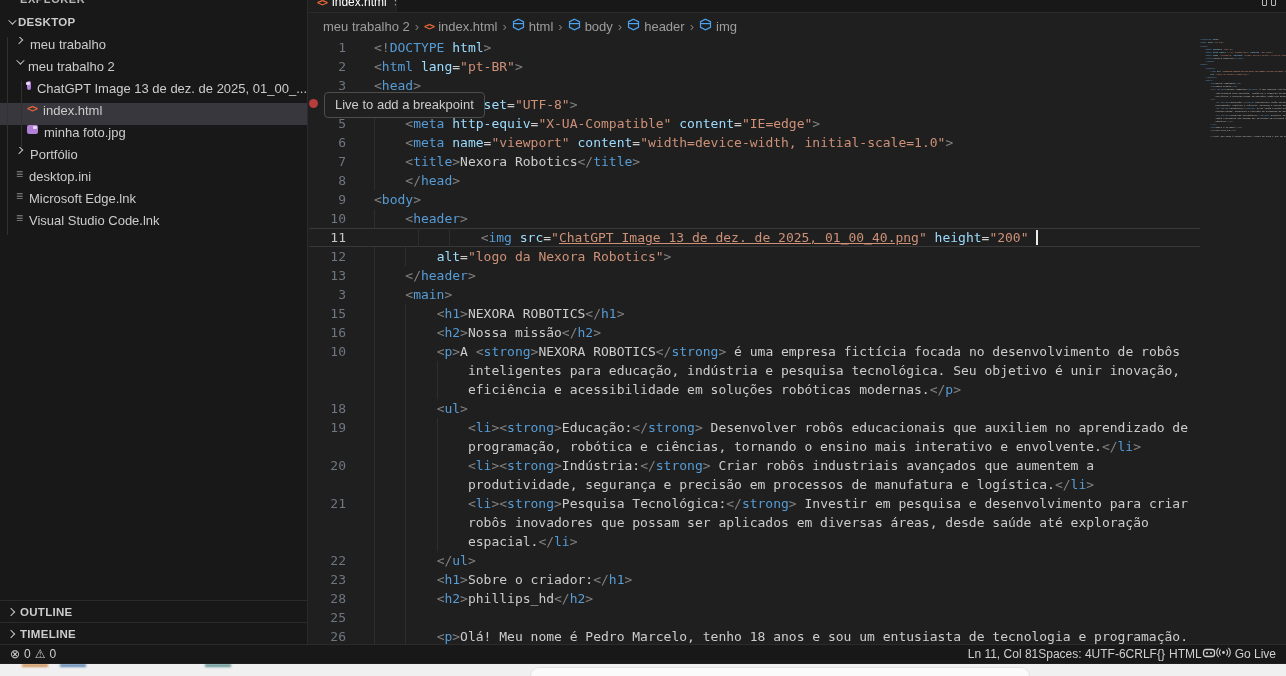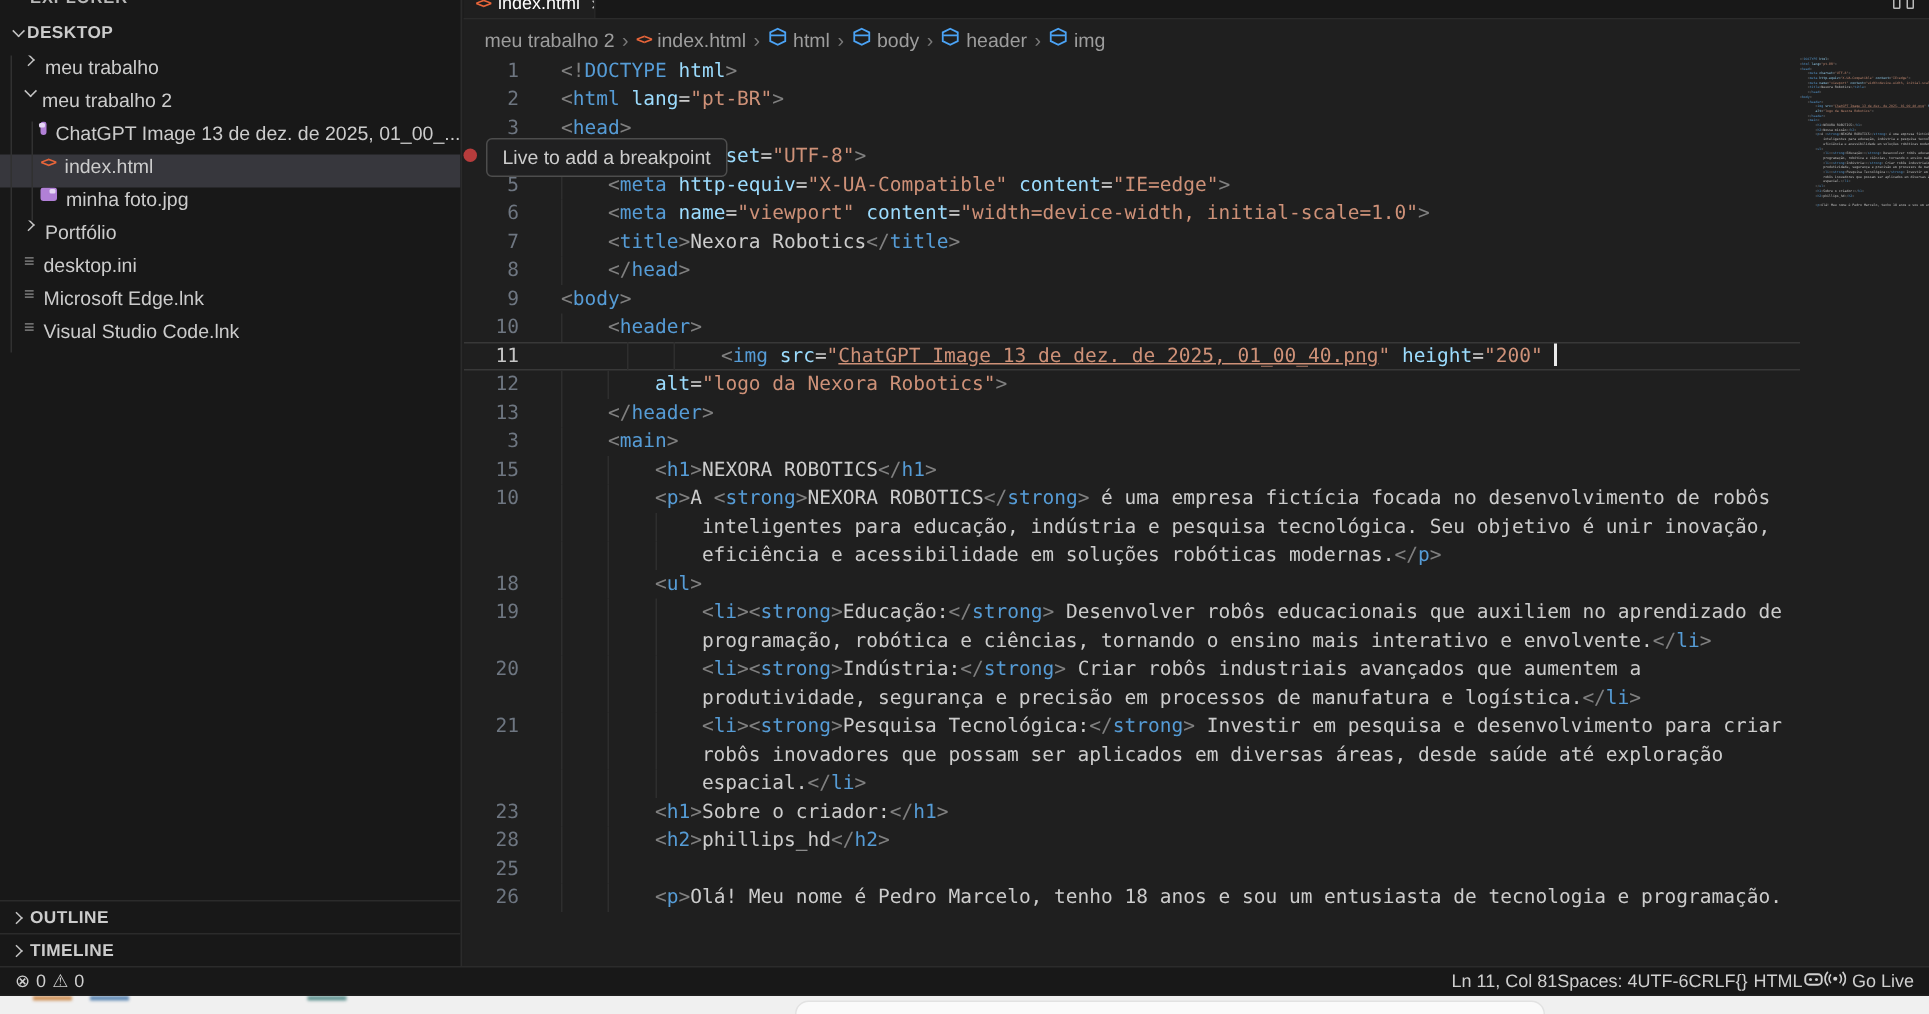--- a/index.html
+++ b/index.html
@@ -262,20 +262,24 @@
         </div>
         <div class="crow">
           <div class="gut">3</div>
           <div class="ccode"><i class="guide" style="left: 0px;"></i><span>    </span><span class="tk-p">&lt;</span><span class="tk-t">main</span><span class="tk-p">&gt;</span></div>
         </div>
         <div class="crow">
           <div class="gut">15</div>
           <div class="ccode"><i class="guide" style="left: 0px;"></i><i class="guide" style="left: 31.308px;"></i><span>        </span><span class="tk-p">&lt;</span><span class="tk-t">h1</span><span class="tk-p">&gt;</span><span class="tk-x">NEXORA ROBOTICS</span><span class="tk-p">&lt;/</span><span class="tk-t">h1</span><span class="tk-p">&gt;</span></div>
         </div>
         <div class="crow">
+          <div class="gut">16</div>
+          <div class="ccode"><i class="guide" style="left: 0px;"></i><i class="guide" style="left: 31.308px;"></i><span>        </span><span class="tk-p">&lt;</span><span class="tk-t">h2</span><span class="tk-p">&gt;</span><span class="tk-x">Nossa missão</span><span class="tk-p">&lt;/</span><span class="tk-t">h2</span><span class="tk-p">&gt;</span></div>
+        </div>
+        <div class="crow">
           <div class="gut">10</div>
           <div class="ccode"><i class="guide" style="left: 0px;"></i><i class="guide" style="left: 31.308px;"></i><span>        </span><span class="tk-p">&lt;</span><span class="tk-t">p</span><span class="tk-p">&gt;</span><span class="tk-x">A </span><span class="tk-p">&lt;</span><span class="tk-t">strong</span><span class="tk-p">&gt;</span><span class="tk-x">NEXORA ROBOTICS</span><span class="tk-p">&lt;/</span><span class="tk-t">strong</span><span class="tk-p">&gt;</span><span class="tk-x"> é uma empresa fictícia focada no desenvolvimento de robôs</span></div>
         </div>
         <div class="crow">
           <div class="gut"></div>
           <div class="ccode"><i class="guide" style="left: 0px;"></i><i class="guide" style="left: 31.308px;"></i><i class="guide" style="left: 62.616px;"></i><span>            </span><span class="tk-x">inteligentes para educação, indústria e pesquisa tecnológica. Seu objetivo é unir inovação,</span></div>
         </div>
         <div class="crow">
           <div class="gut"></div>
           <div class="ccode"><i class="guide" style="left: 0px;"></i><i class="guide" style="left: 31.308px;"></i><i class="guide" style="left: 62.616px;"></i><span>            </span><span class="tk-x">eficiência e acessibilidade em soluções robóticas modernas.</span><span class="tk-p">&lt;/</span><span class="tk-t">p</span><span class="tk-p">&gt;</span></div>
@@ -304,20 +308,24 @@
           <div class="gut">21</div>
           <div class="ccode"><i class="guide" style="left: 0px;"></i><i class="guide" style="left: 31.308px;"></i><i class="guide" style="left: 62.616px;"></i><span>            </span><span class="tk-p">&lt;</span><span class="tk-t">li</span><span class="tk-p">&gt;&lt;</span><span class="tk-t">strong</span><span class="tk-p">&gt;</span><span class="tk-x">Pesquisa Tecnológica:</span><span class="tk-p">&lt;/</span><span class="tk-t">strong</span><span class="tk-p">&gt;</span><span class="tk-x"> Investir em pesquisa e desenvolvimento para criar</span></div>
         </div>
         <div class="crow">
           <div class="gut"></div>
           <div class="ccode"><i class="guide" style="left: 0px;"></i><i class="guide" style="left: 31.308px;"></i><i class="guide" style="left: 62.616px;"></i><span>            </span><span class="tk-x">robôs inovadores que possam ser aplicados em diversas áreas, desde saúde até exploração</span></div>
         </div>
         <div class="crow">
           <div class="gut"></div>
           <div class="ccode"><i class="guide" style="left: 0px;"></i><i class="guide" style="left: 31.308px;"></i><i class="guide" style="left: 62.616px;"></i><span>            </span><span class="tk-x">espacial.</span><span class="tk-p">&lt;/</span><span class="tk-t">li</span><span class="tk-p">&gt;</span></div>
+        </div>
+        <div class="crow">
+          <div class="gut">22</div>
+          <div class="ccode"><i class="guide" style="left: 0px;"></i><i class="guide" style="left: 31.308px;"></i><span>        </span><span class="tk-p">&lt;/</span><span class="tk-t">ul</span><span class="tk-p">&gt;</span></div>
         </div>
         <div class="crow">
           <div class="gut">23</div>
           <div class="ccode"><i class="guide" style="left: 0px;"></i><i class="guide" style="left: 31.308px;"></i><span>        </span><span class="tk-p">&lt;</span><span class="tk-t">h1</span><span class="tk-p">&gt;</span><span class="tk-x">Sobre o criador:</span><span class="tk-p">&lt;/</span><span class="tk-t">h1</span><span class="tk-p">&gt;</span></div>
         </div>
         <div class="crow">
           <div class="gut">28</div>
           <div class="ccode"><i class="guide" style="left: 0px;"></i><i class="guide" style="left: 31.308px;"></i><span>        </span><span class="tk-p">&lt;</span><span class="tk-t">h2</span><span class="tk-p">&gt;</span><span class="tk-x">phillips_hd</span><span class="tk-p">&lt;/</span><span class="tk-t">h2</span><span class="tk-p">&gt;</span></div>
         </div>
         <div class="crow">

